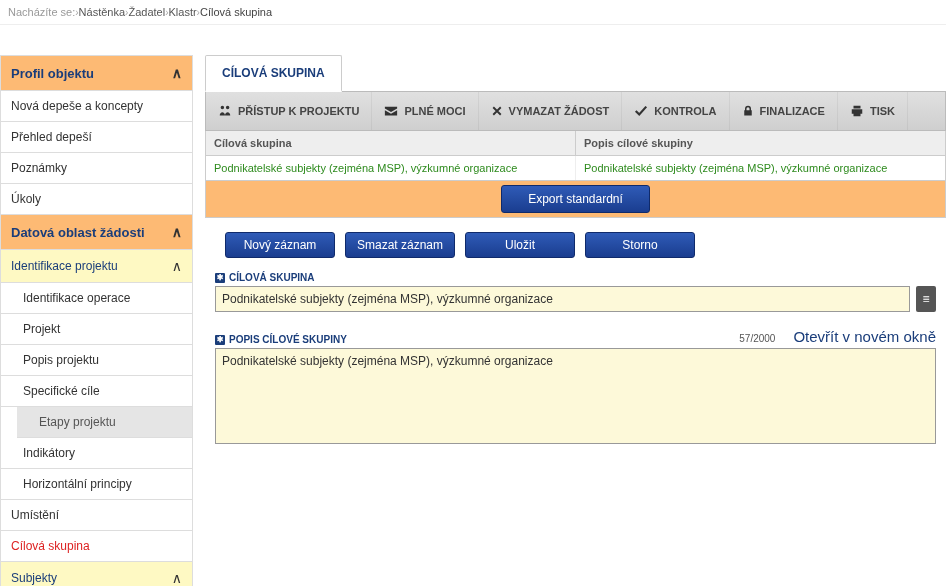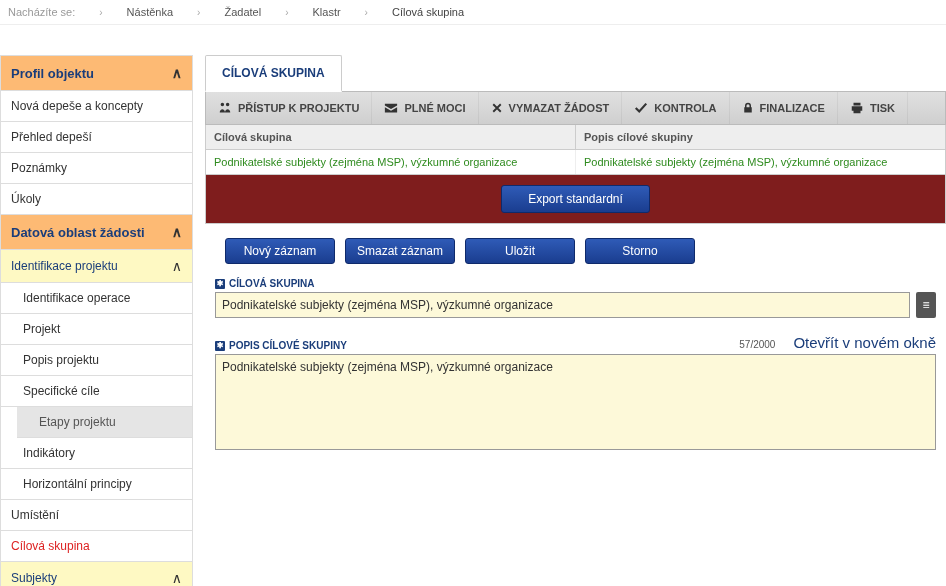--- a/index.html
+++ b/index.html
@@ -1,18 +1,18 @@
 <!DOCTYPE html>
 <html><head>
 <meta charset="utf-8">
 <style>
   * { box-sizing: border-box; margin: 0; padding: 0; }
   body { font-family: Arial, Helvetica, sans-serif; font-size: 12px; color: #333; background: #fff; width: 946px; }
   
-  .breadcrumb { padding: 6px 8px; font-size: 11px; color: #888; display: flex; align-items: center; gap: 24px; border-bottom: 1px solid #eee; }
+  .breadcrumb { padding: 6px 8px; font-size: 11px; color: #888; display: flex; align-items: center; gap: 0; border-bottom: 1px solid #eee; }
   .breadcrumb .label { color: #999; }
   .breadcrumb .crumb { color: #555; cursor: pointer; }
   .breadcrumb .sep { color: #aaa; font-size: 10px; }
   .breadcrumb .crumb.current { color: #444; font-weight: normal; }
   
   .layout { display: flex; margin-top: 30px; }
   
   .sidebar { width: 193px; border: 1px solid #ddd; }
   .sidebar-section-header { 
     display: flex; justify-content: space-between; align-items: center;
@@ -39,38 +39,38 @@
   .tab-bar { display: flex; }
   .tab {
     padding: 10px 16px; font-size: 12px; font-weight: bold; color: #1a3d7a;
     border: 1px solid #ccc; border-bottom: 2px solid #fff; background: #fff;
     border-top-left-radius: 2px; border-top-right-radius: 2px;
   }
   
   .toolbar {
     display: flex; align-items: center; gap: 0;
     background: linear-gradient(#e0e0e0,#cfcfcf);
-    border: 1px solid #bbb; height: 34px; margin-top: -1px;
+    border: 1px solid #bbb; height: 40px; margin-top: -1px;
   }
   .toolbar-item {
     display: flex; align-items: center; gap: 6px; padding: 0 12px;
     font-size: 11px; font-weight: bold; color: #444; cursor: pointer;
     height: 100%; border-right: 1px solid rgba(0,0,0,0.05);
   }
   .toolbar-item .ticon { font-size: 13px; color: #333; display: inline-flex; }
   
   .table { border: 1px solid #ccc; border-top: none; }
   .table-header { display: flex; background: #eee; }
   .table-header .th { flex: 1; padding: 6px 8px; font-size: 11px; font-weight: bold; color: #555; border-right: 1px solid #ccc; border-bottom: 1px solid #ccc; }
   .table-header .th:last-child { border-right: none; }
   .table-row { display: flex; background: #fff; }
   .table-row .td { flex: 1; padding: 6px 8px; font-size: 11px; color: #2e8b1e; border-right: 1px solid #eee; }
   .table-row .td:last-child { border-right: none; }
   
-  .export-bar { background: #7f1d1d; border: 1px solid #ccc; border-top: none; padding: 10px; text-align: center; }
+  .export-bar { background: #fdba74; border: 1px solid #ccc; border-top: none; padding: 4px; text-align: center; }
   
   .btn {
     display: inline-block; padding: 6px 26px; font-size: 12px; color: #fff;
     background: linear-gradient(#2f5bb7,#1a3d8f); border: 1px solid #0f2a6b;
     border-radius: 3px; cursor: pointer; font-weight: normal;
   }
   
   .action-row { display: flex; gap: 10px; padding: 14px 20px 10px; }
   .action-row .btn { min-width: 110px; text-align: center; padding: 5px 0; }
   

